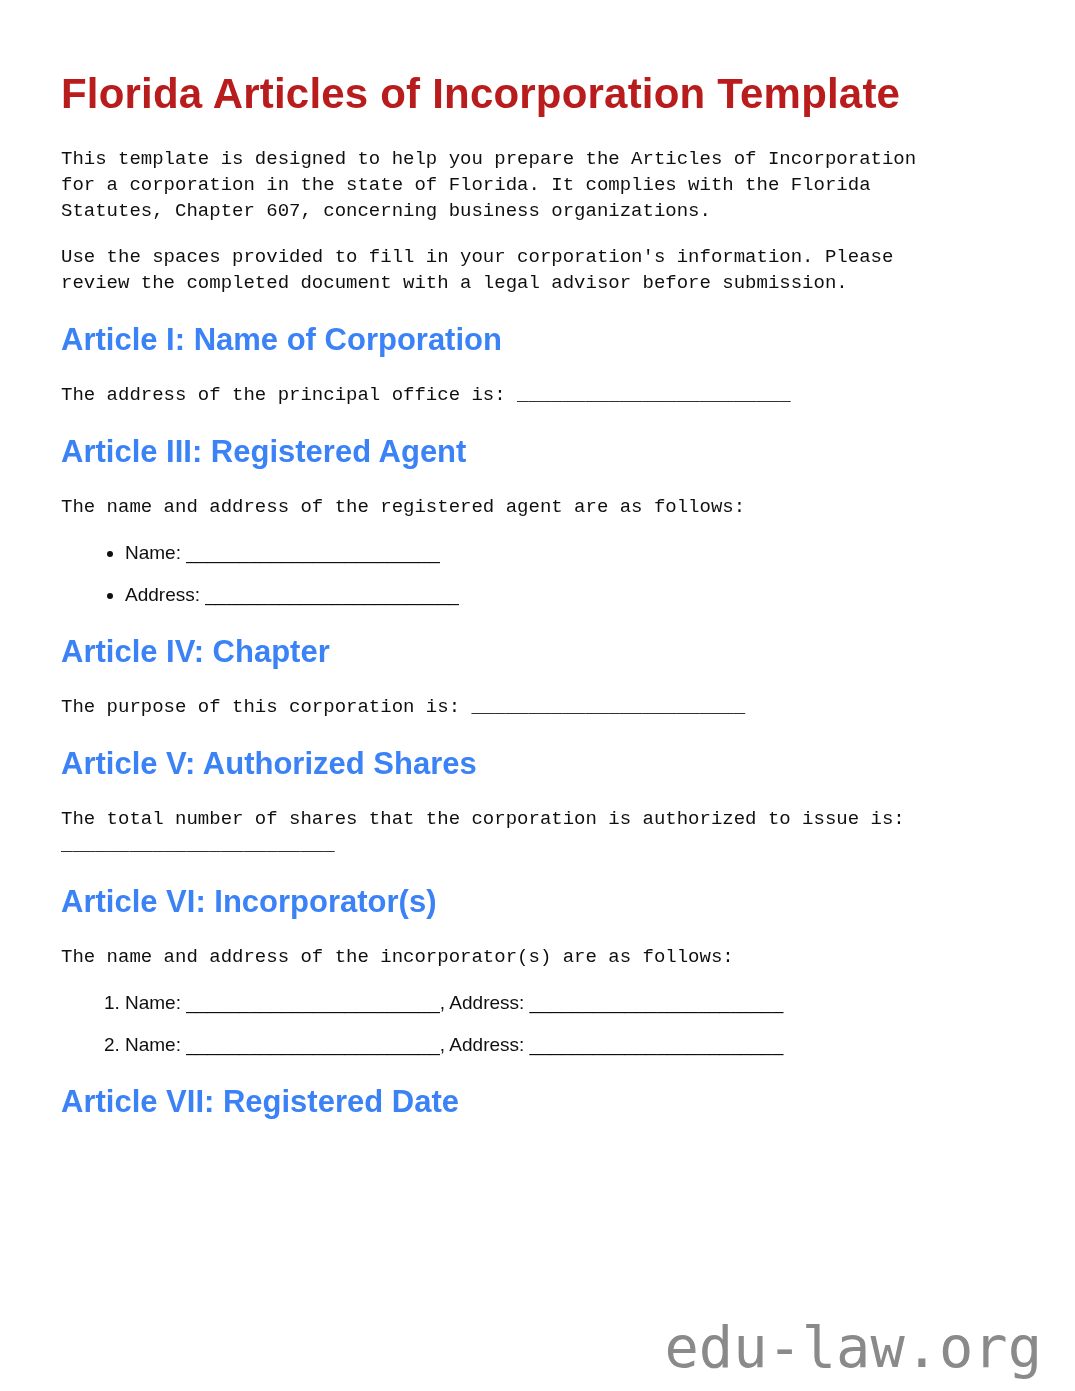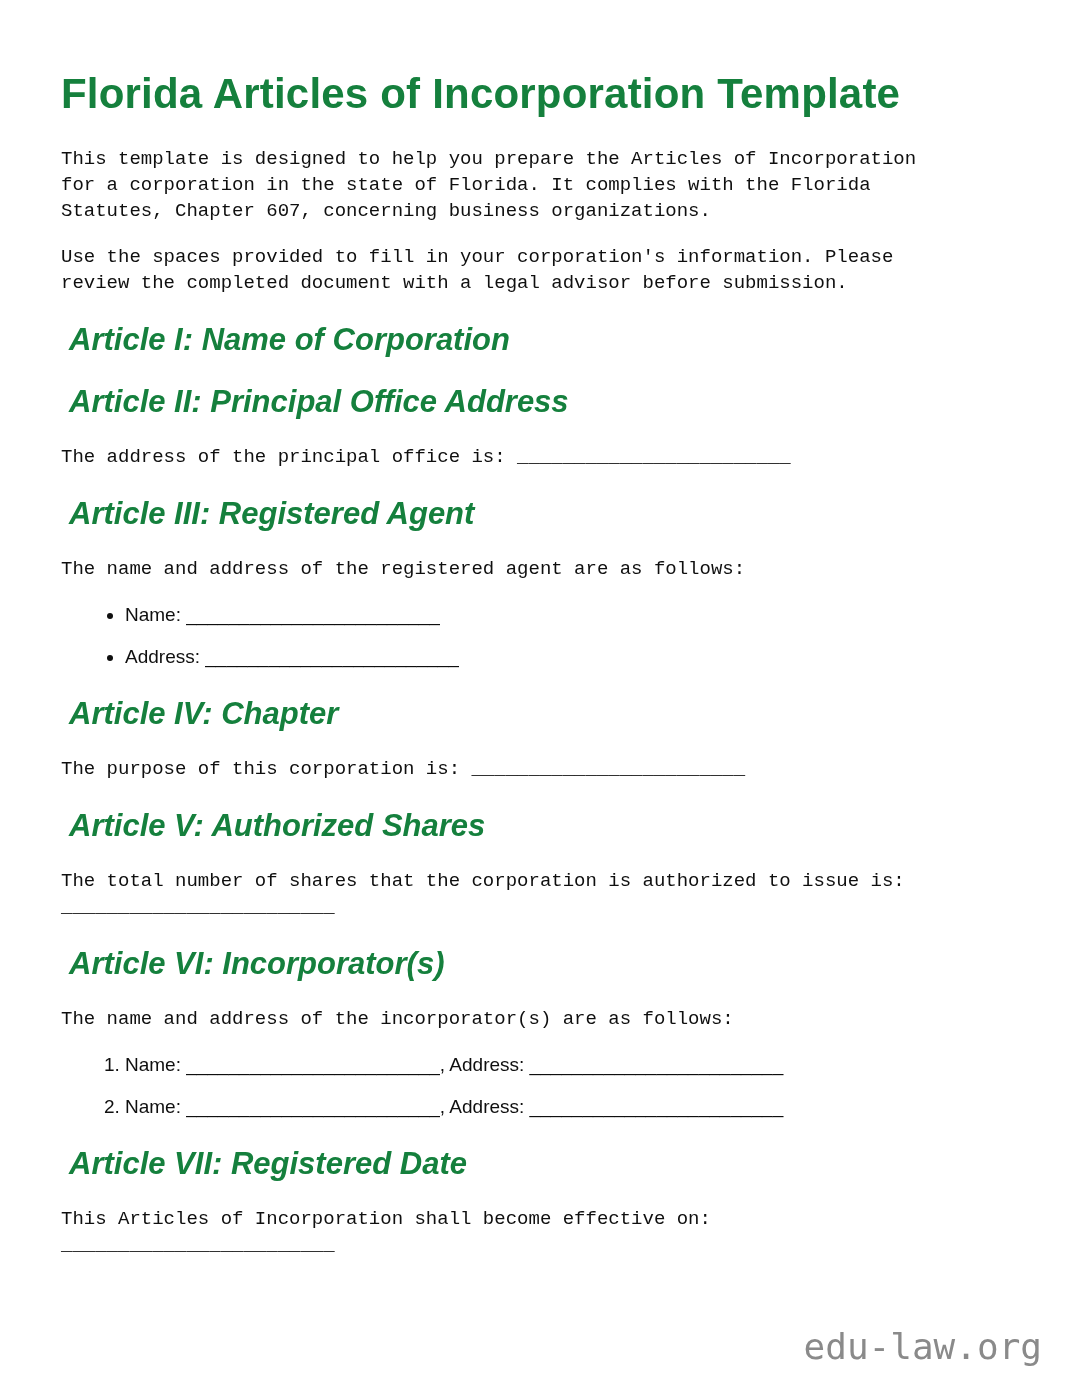--- a/index.html
+++ b/index.html
@@ -20,69 +20,67 @@
   }
   .doc {
     max-width: 896px;
     font-size: 19px;
     line-height: 26px;
   }
   h1 {
     font-size: 42px;
     line-height: 52px;
     font-weight: bold;
-    color: #15803d;
+    color: #b91c1c;
     margin: 0 0 26px 0;
     letter-spacing: 0.2px;
   }
   h2 {
     font-size: 31px;
     line-height: 37px;
     font-weight: bold;
-    color: #15803d;
-    margin: 25px 0 24px 8px;
-    font-style: italic;
+    color: #3b82f6;
+    margin: 25px 0 24px 0;
   }
   p {
     margin: 20px 0;
     font-family: Liberation Mono, monospace;
   }
   ul, ol {
     margin: 20px 0;
     padding-left: 48px;
   }
   li {
     margin: 16px;
     line-height: 26px;
   }
   .watermark {
     position: absolute;
     right: 33px;
     bottom: 20px;
     font-family: "DejaVu Sans Mono", monospace;
-    font-size: 36px;
+    font-size: 57px;
     line-height: 48px;
     font-weight: normal;
     color: #8a8a8a;
   }
 </style>
 </head>
 <body>
 
 <div class="page">
   <div class="doc">
 
     <h1>Florida Articles of Incorporation Template</h1>
 
     <p>This template is designed to help you prepare the Articles of Incorporation for a corporation in the state of Florida. It complies with the Florida Statutes, Chapter 607, concerning business organizations.</p>
     <p>Use the spaces provided to fill in your corporation's information. Please review the completed document with a legal advisor before submission.</p>
 
     <h2>Article I: Name of Corporation</h2>
 
-    <h2>Article II: Principal Office Address</h2>
     <p>The address of the principal office is: ________________________</p>
 
     <h2>Article III: Registered Agent</h2>
     <p>The name and address of the registered agent are as follows:</p>
     <ul>
       <li>Name: ________________________</li>
       <li>Address: ________________________</li>
     </ul>
 
     <h2>Article IV: Chapter</h2>
@@ -92,18 +90,17 @@
     <p>The total number of shares that the corporation is authorized to issue is: ________________________</p>
 
     <h2>Article VI: Incorporator(s)</h2>
     <p>The name and address of the incorporator(s) are as follows:</p>
     <ol>
       <li>Name: ________________________, Address: ________________________</li>
       <li>Name: ________________________, Address: ________________________</li>
     </ol>
 
     <h2>Article VII: Registered Date</h2>
-    <p>This Articles of Incorporation shall become effective on: ________________________</p>
 
   </div>
 
   <div class="watermark">edu-law.org</div>
 </div>
 
 </body></html>

